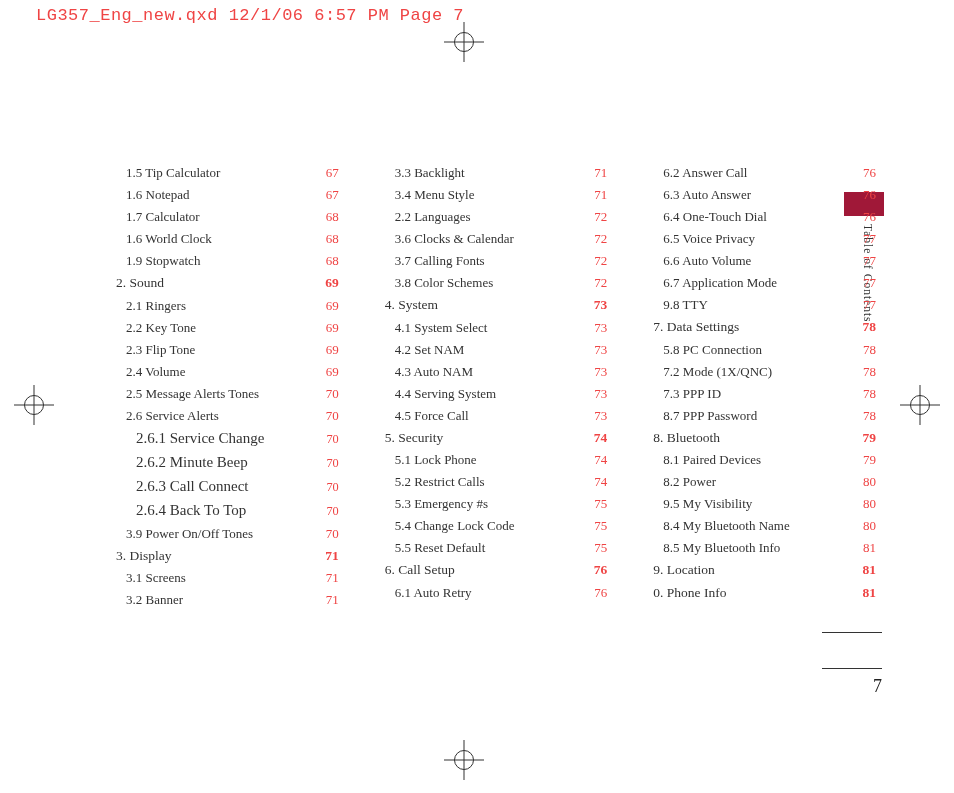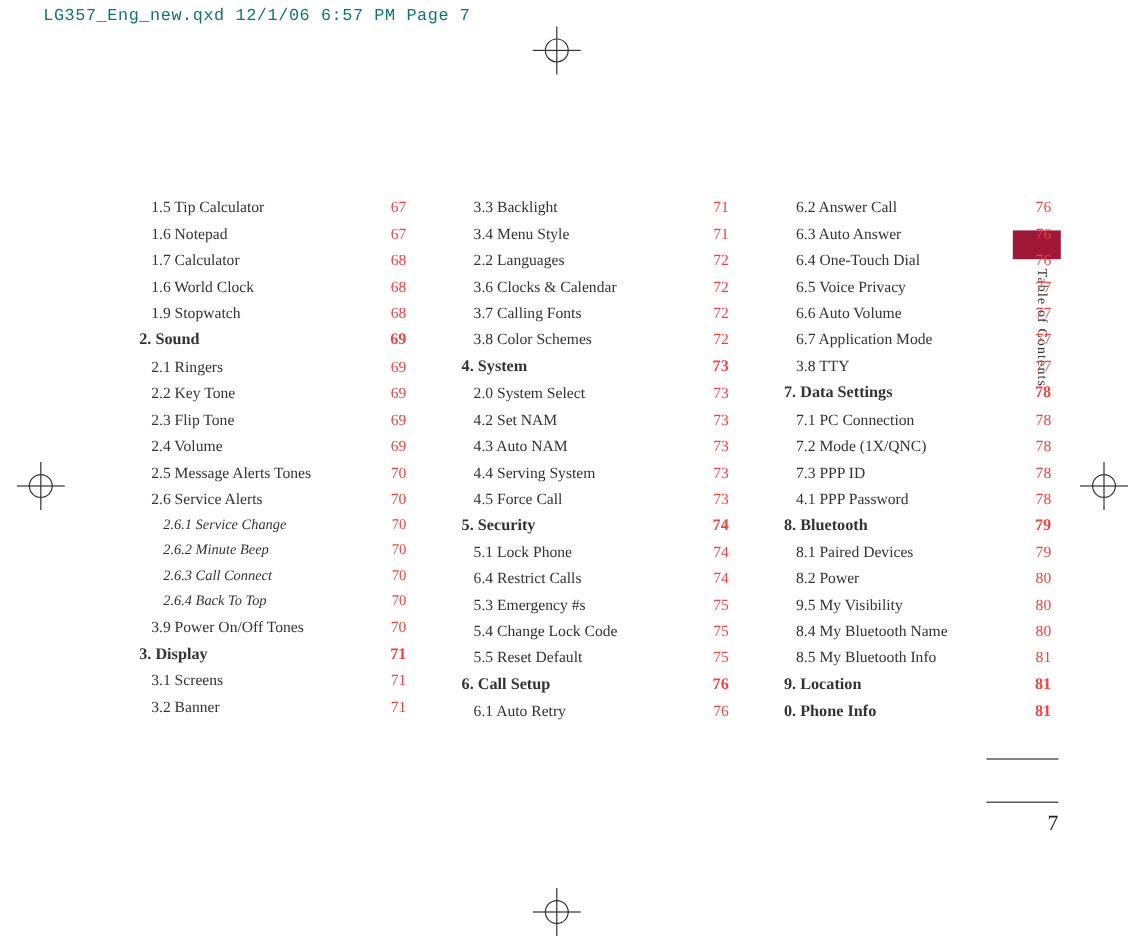--- a/index.html
+++ b/index.html
@@ -13,23 +13,23 @@
     position: relative;
     overflow: hidden;
   }
 
   
   .print-header {
     position: absolute;
     top: 6px;
     left: 36px;
     font-family: "Courier New", monospace;
-    font-size: 14px;
+    font-size: 17px;
     letter-spacing: 0.5px;
-    color: #0f766e;
+    color: #ef4444;
   }
 
   
   .reg-mark {
     position: absolute;
     width: 40px;
     height: 40px;
     pointer-events: none;
   }
   .reg-mark::before,
@@ -122,25 +122,25 @@
   .row .label {
     font-size: 13px;
     color: #333;
     white-space: nowrap;
   }
   .row .pg {
     font-size: 13px;
     color: #ef4444;
     padding-left: 6px;
   }
-  .row.header .label { font-weight: 700; font-size: 13.5px; }
+  .row.header .label { font-weight: 400; font-size: 13.5px; }
   .row.header .pg    { font-weight: 700; font-size: 13.5px; }
 
   .indent-1 .label { padding-left: 10px; }
-  .indent-2 .label { padding-left: 20px; font-size: 12px; font-style: italic; }
+  .indent-2 .label { padding-left: 20px; font-size: 15px; }
   .indent-2 .pg    { font-size: 12.3px; }
 
 </style>
 </head>
 <body>
 
 <div class="print-header">LG357_Eng_new.qxd  12/1/06  6:57 PM  Page 7</div>
 
 <div class="reg-mark reg-top">
     <div class="circle"></div>
@@ -268,21 +268,21 @@
       </div>
       <div class="row indent-1">
         <span class="label">3.8 Color Schemes</span>
         <span class="pg">72</span>
       </div>
       <div class="row header">
         <span class="label">4. System</span>
         <span class="pg">73</span>
       </div>
       <div class="row indent-1">
-        <span class="label">2.0 System Select</span>
+        <span class="label">4.1 System Select</span>
         <span class="pg">73</span>
       </div>
       <div class="row indent-1">
         <span class="label">4.2 Set NAM</span>
         <span class="pg">73</span>
       </div>
       <div class="row indent-1">
         <span class="label">4.3 Auto NAM</span>
         <span class="pg">73</span>
       </div>
@@ -296,21 +296,21 @@
       </div>
       <div class="row header">
         <span class="label">5. Security</span>
         <span class="pg">74</span>
       </div>
       <div class="row indent-1">
         <span class="label">5.1 Lock Phone</span>
         <span class="pg">74</span>
       </div>
       <div class="row indent-1">
-        <span class="label">6.4 Restrict Calls</span>
+        <span class="label">5.2 Restrict Calls</span>
         <span class="pg">74</span>
       </div>
       <div class="row indent-1">
         <span class="label">5.3 Emergency #s</span>
         <span class="pg">75</span>
       </div>
       <div class="row indent-1">
         <span class="label">5.4 Change Lock Code</span>
         <span class="pg">75</span>
       </div>
@@ -346,41 +346,41 @@
       </div>
       <div class="row indent-1">
         <span class="label">6.6 Auto Volume</span>
         <span class="pg">77</span>
       </div>
       <div class="row indent-1">
         <span class="label">6.7 Application Mode</span>
         <span class="pg">77</span>
       </div>
       <div class="row indent-1">
-        <span class="label">3.8 TTY</span>
+        <span class="label">9.8 TTY</span>
         <span class="pg">77</span>
       </div>
       <div class="row header">
         <span class="label">7. Data Settings</span>
         <span class="pg">78</span>
       </div>
       <div class="row indent-1">
-        <span class="label">7.1 PC Connection</span>
+        <span class="label">5.8 PC Connection</span>
         <span class="pg">78</span>
       </div>
       <div class="row indent-1">
         <span class="label">7.2 Mode (1X/QNC)</span>
         <span class="pg">78</span>
       </div>
       <div class="row indent-1">
         <span class="label">7.3 PPP ID</span>
         <span class="pg">78</span>
       </div>
       <div class="row indent-1">
-        <span class="label">4.1 PPP Password</span>
+        <span class="label">8.7 PPP Password</span>
         <span class="pg">78</span>
       </div>
       <div class="row header">
         <span class="label">8. Bluetooth</span>
         <span class="pg">79</span>
       </div>
       <div class="row indent-1">
         <span class="label">8.1 Paired Devices</span>
         <span class="pg">79</span>
       </div>

